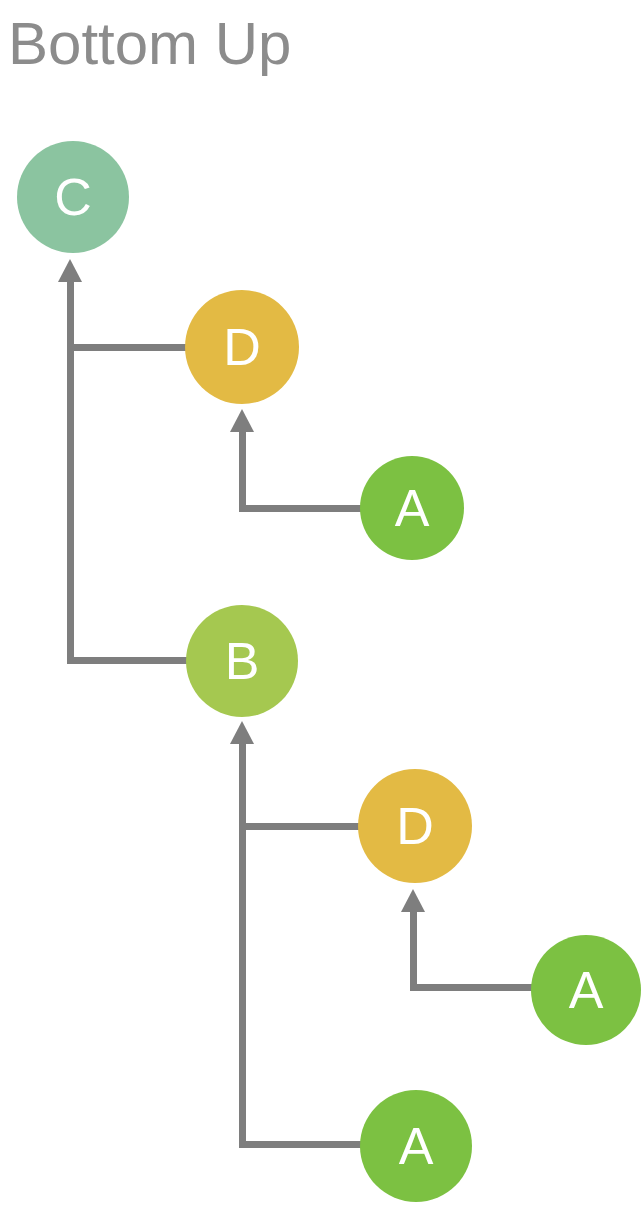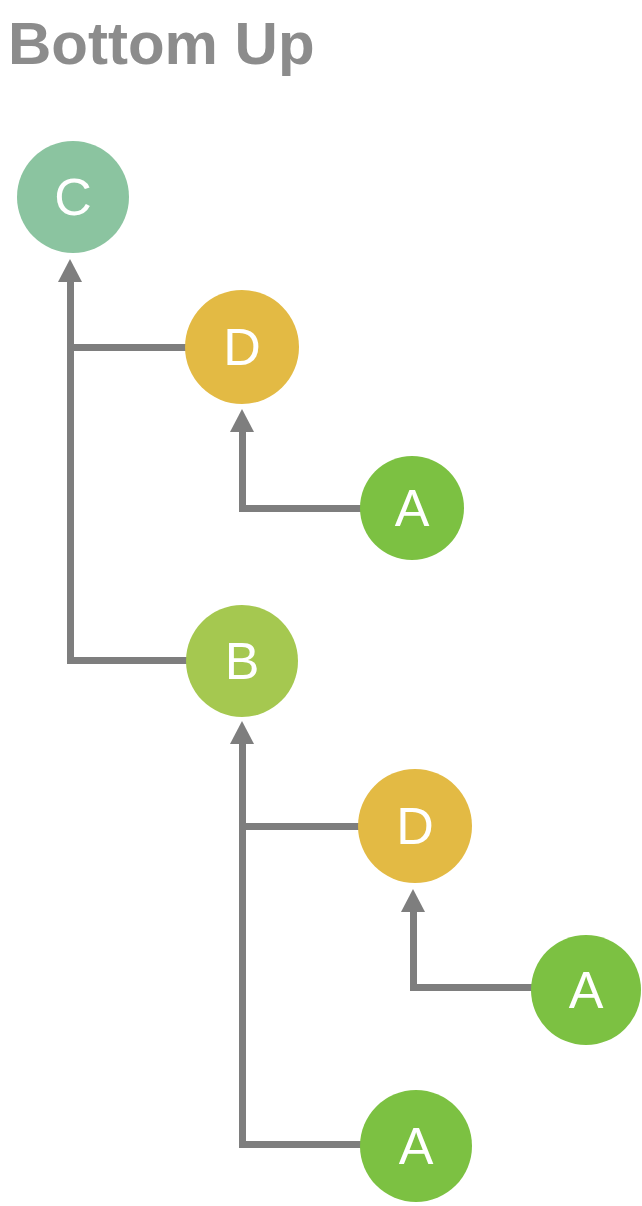--- a/index.html
+++ b/index.html
@@ -14,21 +14,21 @@
     height: 1206px;
     background: #ffffff;
     overflow: hidden;
   }
   .page-title {
     position: absolute;
     left: 8px;
     top: 14px;
     margin: 0;
     font-size: 60px;
-    font-weight: 700;
+    font-weight: 400;
     letter-spacing: 0px;
     color: #8c8c8c;
     line-height: 1;
     white-space: nowrap;
   }
   .node {
     position: absolute;
     border-radius: 50%;
     display: flex;
     align-items: center;

